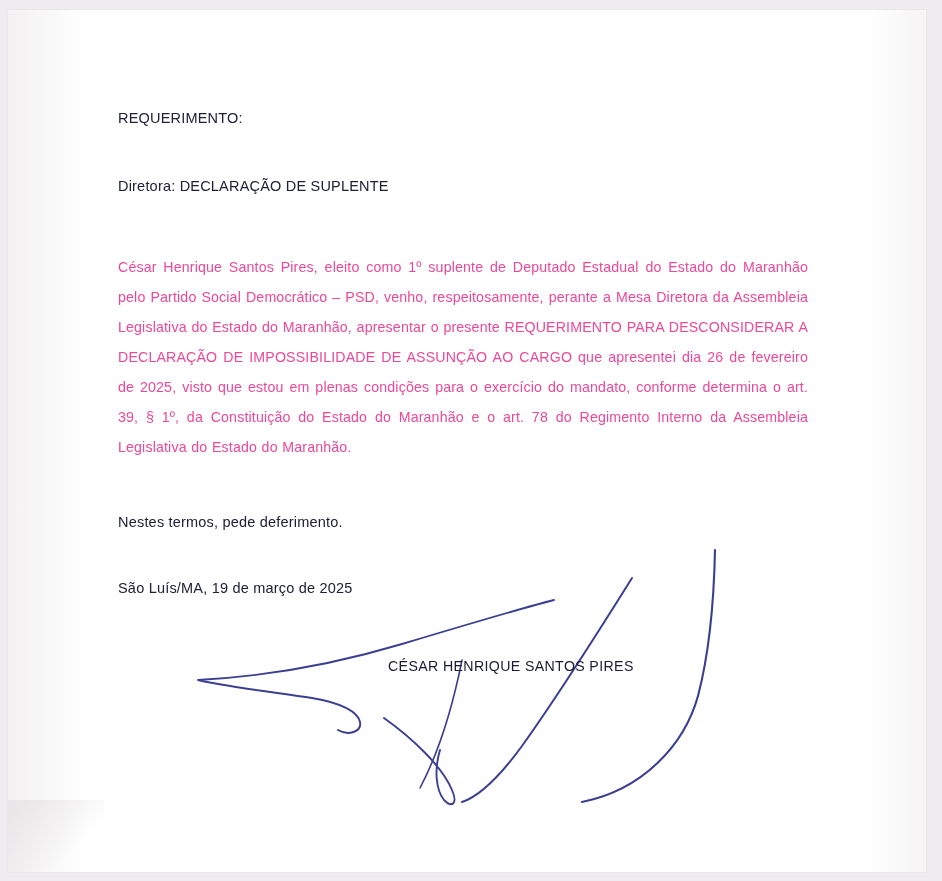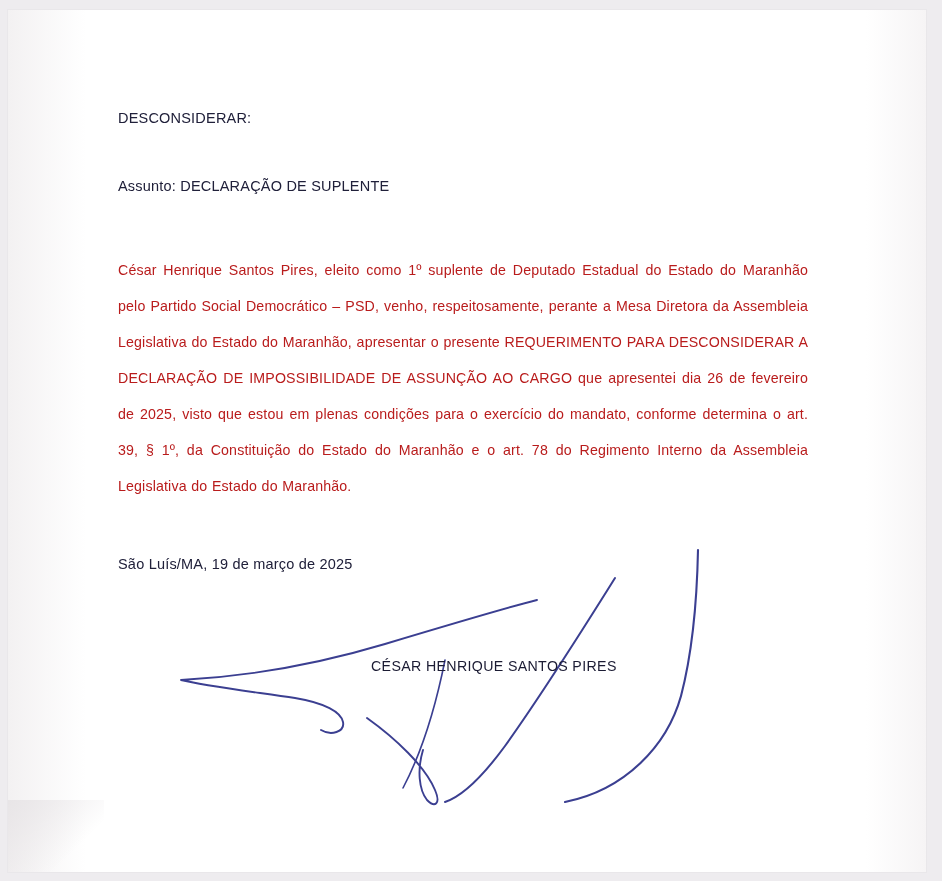--- a/index.html
+++ b/index.html
@@ -70,42 +70,42 @@
   .line-subject {
     font-size: 14.5px;
     letter-spacing: 0.2px;
     color: #20203a;
     margin: 0 0 58px 0;
   }
   .line-subject .subject-label { }
   .line-subject .subject-value { }
   .paragraph {
     font-size: 14.2px;
-    line-height: 36px;
+    line-height: 30px;
     text-align: justify;
-    color: #b91c1c;
+    color: #ec4899;
     margin: 12px 0 52px 0;
     letter-spacing: 0.15px;
     word-spacing: 0.5px;
   }
   .closing {
     font-size: 14.5px;
     color: #20203a;
     margin: 0 0 50px 0;
     letter-spacing: 0.2px;
   }
   .place-date {
     font-size: 14.5px;
     color: #20203a;
     margin: 9px 0 10px 0;
     letter-spacing: 0.2px;
   }
   .signature-area {
     position: absolute;
-    left: 137px;
+    left: 154px;
     top: 530px;
     width: 620px;
     height: 290px;
     pointer-events: none;
   }
   .signature-ink {
     position: absolute;
     left: 0;
     top: 0;
   }
@@ -121,29 +121,30 @@
 </style>
 </head>
 <body>
 
 <div class="page-wrap">
 
   <div class="scan-sheet">
 
     <div class="doc-body">
 
-      <p class="line-heading">DESCONSIDERAR:</p>
+      <p class="line-heading">REQUERIMENTO:</p>
 
       <p class="line-subject">
-        <span class="subject-label">Assunto:</span>
+        <span class="subject-label">Diretora:</span>
         <span class="subject-value">DECLARAÇÃO DE SUPLENTE</span>
       </p>
 
       <p class="paragraph">César Henrique Santos Pires, eleito como 1º suplente de Deputado Estadual do Estado do Maranhão pelo Partido Social Democrático – PSD, venho, respeitosamente, perante a Mesa Diretora da Assembleia Legislativa do Estado do Maranhão, apresentar o presente REQUERIMENTO PARA DESCONSIDERAR A DECLARAÇÃO DE IMPOSSIBILIDADE DE ASSUNÇÃO AO CARGO que apresentei dia 26 de fevereiro de 2025, visto que estou em plenas condições para o exercício do mandato, conforme determina o art. 39, § 1º, da Constituição do Estado do Maranhão e o art. 78 do Regimento Interno da Assembleia Legislativa do Estado do Maranhão.</p>
 
+      <p class="closing">Nestes termos, pede deferimento.</p>
 
       <p class="place-date">São Luís/MA, 19 de março de 2025</p>
 
     </div>
 
     <div class="signature-area">
       <svg class="signature-ink" width="620" height="290" viewBox="0 0 620 290">
         <g fill="none" stroke="#3b3f91" stroke-width="2.1" stroke-linecap="round" stroke-linejoin="round">
 
           <path d="M392 60 C 360 68, 300 86, 240 104 C 180 122, 110 136, 36 140 C 60 146, 110 152, 150 158 C 180 163, 196 172, 198 182 C 200 192, 186 196, 176 190" stroke-width="1.9"></path>

